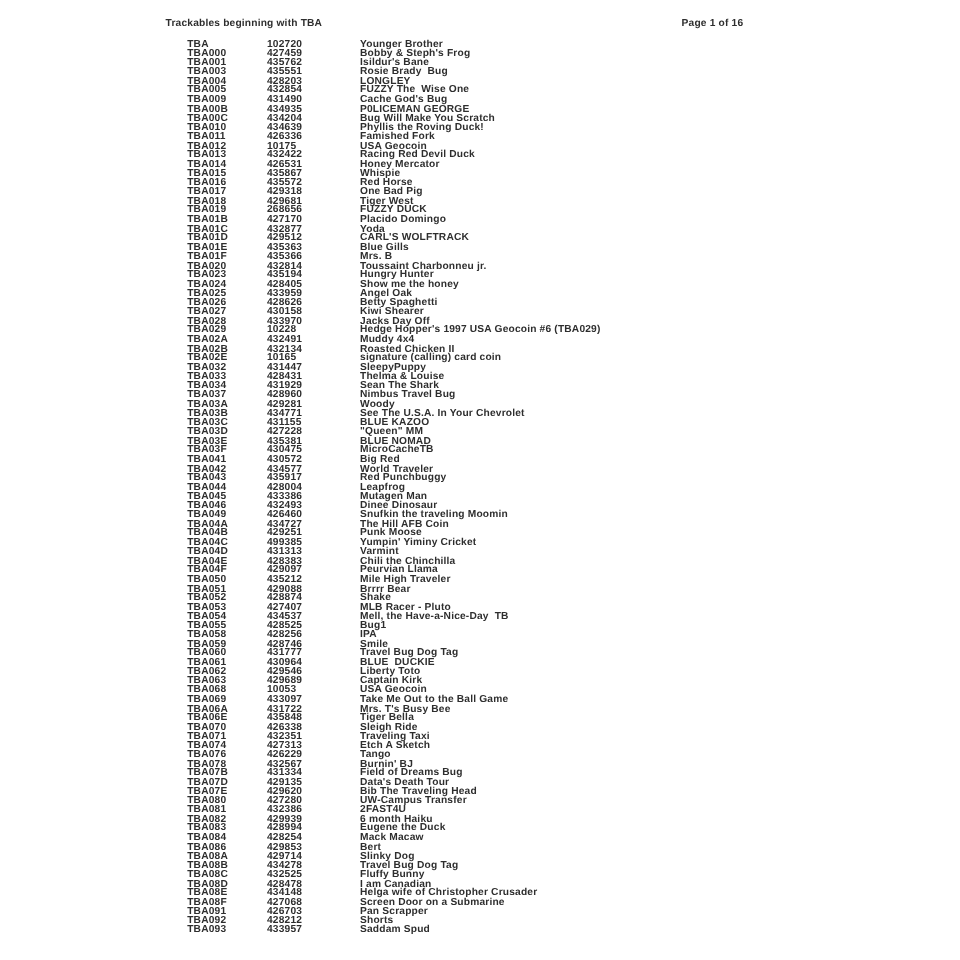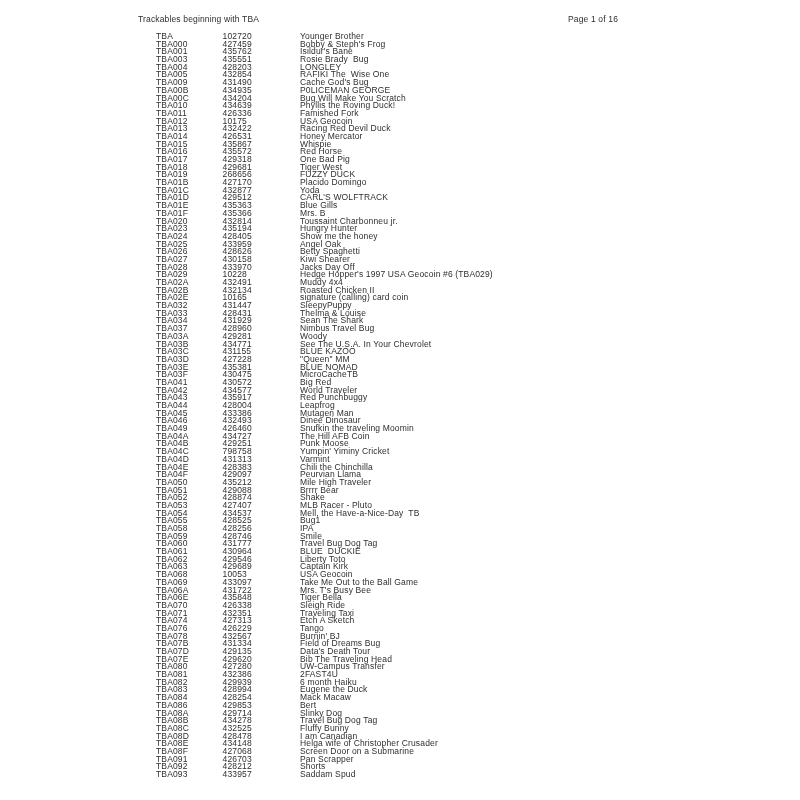--- a/index.html
+++ b/index.html
@@ -8,21 +8,21 @@
     background: #ffffff;
   }
   .page {
     position: relative;
     width: 800px;
     height: 800px;
     background: #ffffff;
     overflow: hidden;
     font-family: "Liberation Sans", sans-serif;
     font-size: 8.5px;
-    font-weight: normal;
+    font-weight: bold;
     letter-spacing: 0.15px;
     color: #2e2e2e;
   }
   .doc-title {
     position: absolute;
     left: 138px;
     top: 14px;
     white-space: pre;
   }
   .page-indicator {
@@ -84,21 +84,21 @@
 
   <div class="row">
     <span class="col code">TBA004</span>
     <span class="col id">428203</span>
     <span class="col name">LONGLEY</span>
   </div>
 
   <div class="row">
     <span class="col code">TBA005</span>
     <span class="col id">432854</span>
-    <span class="col name">RAFIKI The  Wise One</span>
+    <span class="col name">FUZZY The  Wise One</span>
   </div>
 
   <div class="row">
     <span class="col code">TBA009</span>
     <span class="col id">431490</span>
     <span class="col name">Cache God's Bug</span>
   </div>
 
   <div class="row">
     <span class="col code">TBA00B</span>
@@ -377,21 +377,21 @@
   </div>
 
   <div class="row">
     <span class="col code">TBA04B</span>
     <span class="col id">429251</span>
     <span class="col name">Punk Moose</span>
   </div>
 
   <div class="row">
     <span class="col code">TBA04C</span>
-    <span class="col id">798758</span>
+    <span class="col id">499385</span>
     <span class="col name">Yumpin' Yiminy Cricket</span>
   </div>
 
   <div class="row">
     <span class="col code">TBA04D</span>
     <span class="col id">431313</span>
     <span class="col name">Varmint</span>
   </div>
 
   <div class="row">

